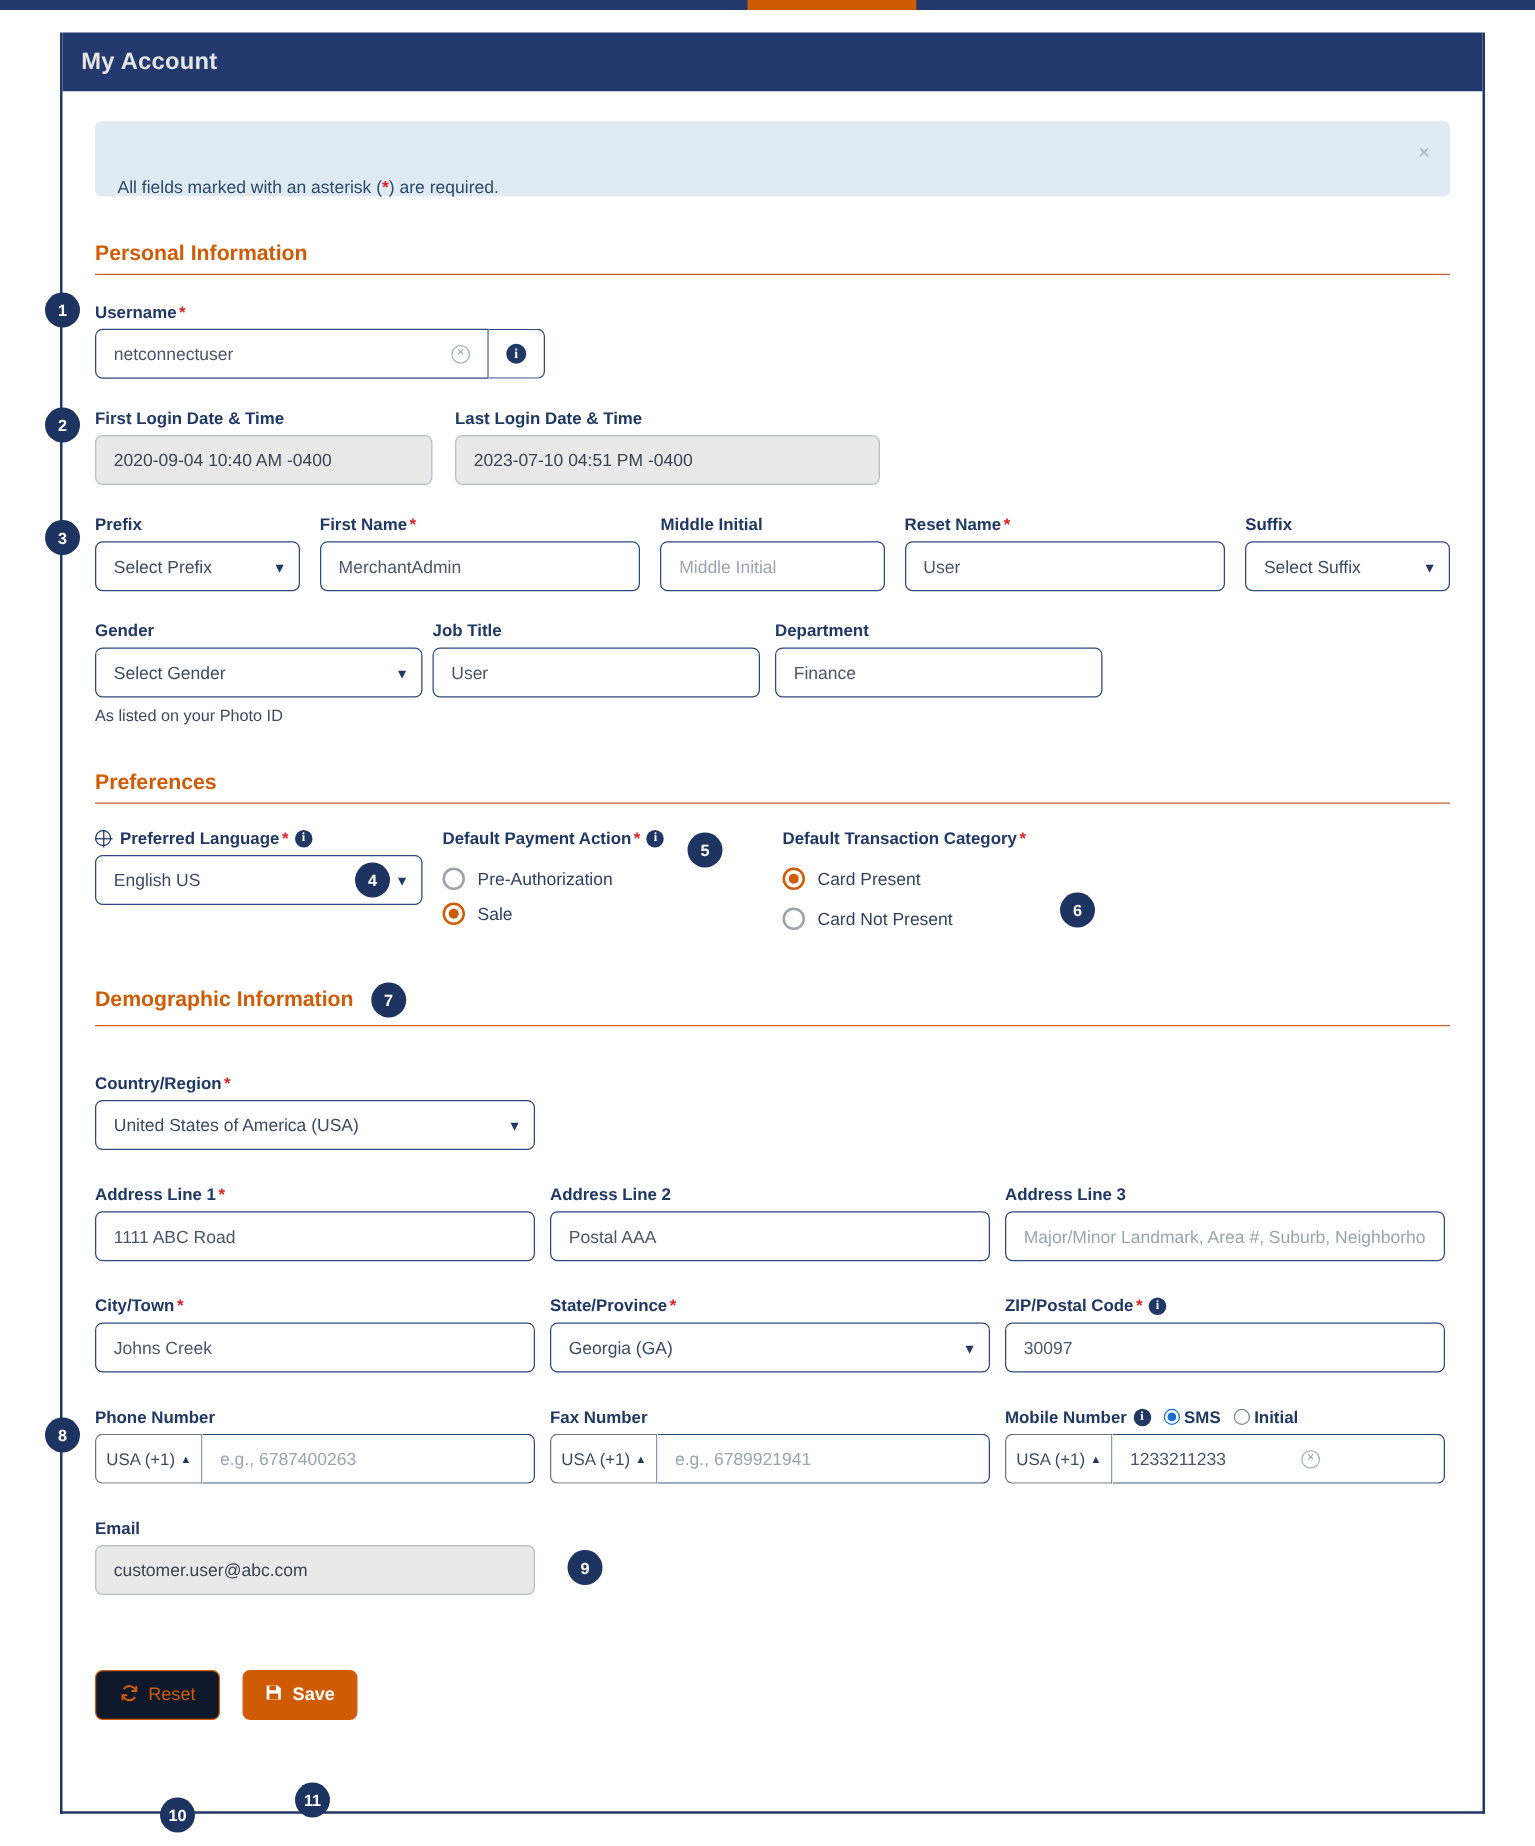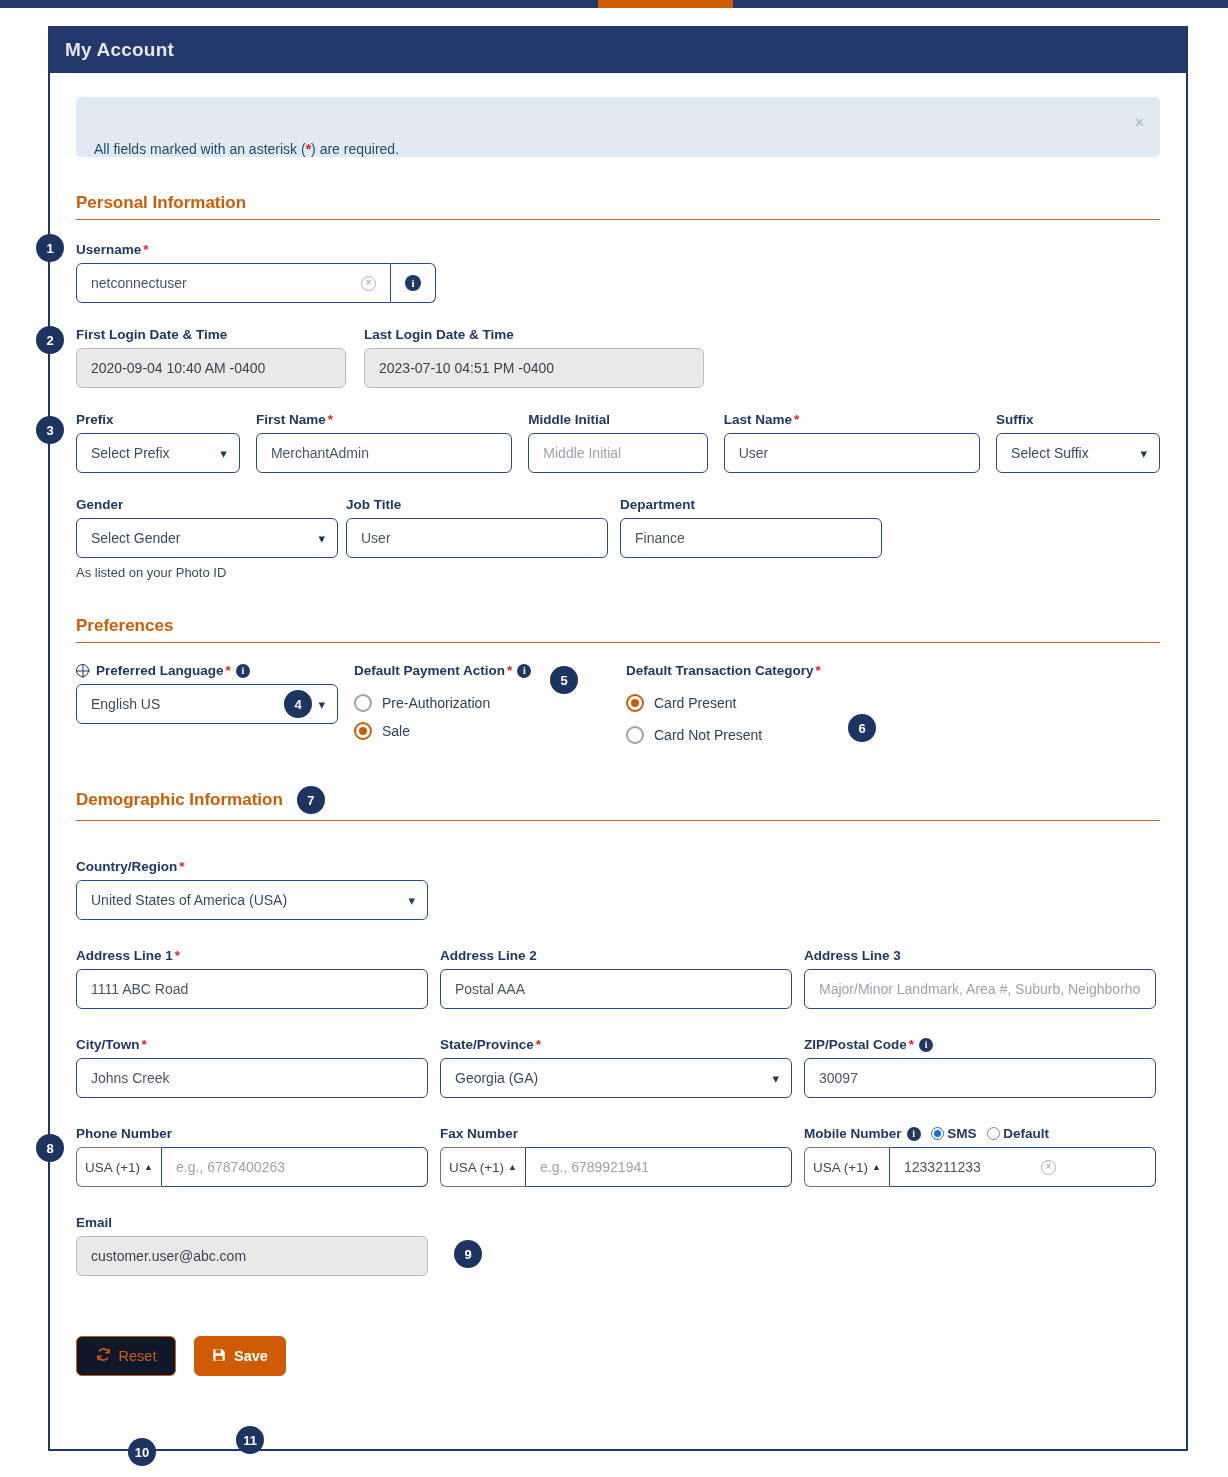--- a/index.html
+++ b/index.html
@@ -309,21 +309,21 @@
           </div>
       </div>
       <div class="fld" style="width:186px; margin-left:16px;">
         <div class="label">Middle Initial</div>
         <div class="inp">
             <span class="ph">Middle Initial</span>
           </div>
       </div>
       <div class="fld" style="width:266px; margin-left:16px;">
         <div class="label">
-            <span>Last Name</span>
+            <span>Reset Name</span>
             <span class="req">*</span>
           </div>
         <div class="inp">
             <span>User</span>
           </div>
       </div>
       <div class="fld" style="width:170px; margin-left:16px;">
         <div class="label">Suffix</div>
         <div class="sel">
           <span>Select Suffix</span>
@@ -502,21 +502,21 @@
           <div class="inp">
               <span class="ph">e.g., 6789921941</span>
             </div>
         </div>
       </div>
       <div class="fld" style="width:352px; margin-left:12px;">
         <div class="label">
           <span>Mobile Number</span>
           <span class="info-ic">i</span>
           <span style="margin-left:8px;"><span class="radio-sm on-blue"></span> <span>SMS</span></span>
-          <span style="margin-left:8px;"><span class="radio-sm"></span> <span>Default</span></span>
+          <span style="margin-left:8px;"><span class="radio-sm"></span> <span>Initial</span></span>
         </div>
         <div class="phone-group">
           <div class="cc">
             <span>USA (+1)</span>
               <span class="caret">▲</span>
           </div>
           <div class="inp">
             <span>1233211233</span>
             <span class="clear-ic" style="margin-right:85px;">×</span>
           </div>

